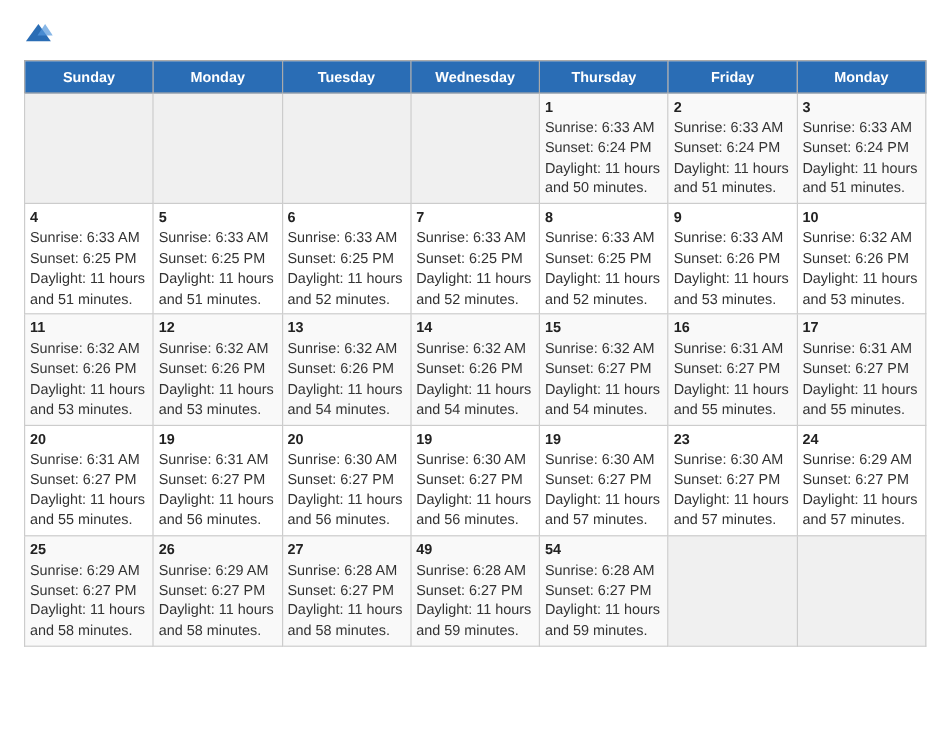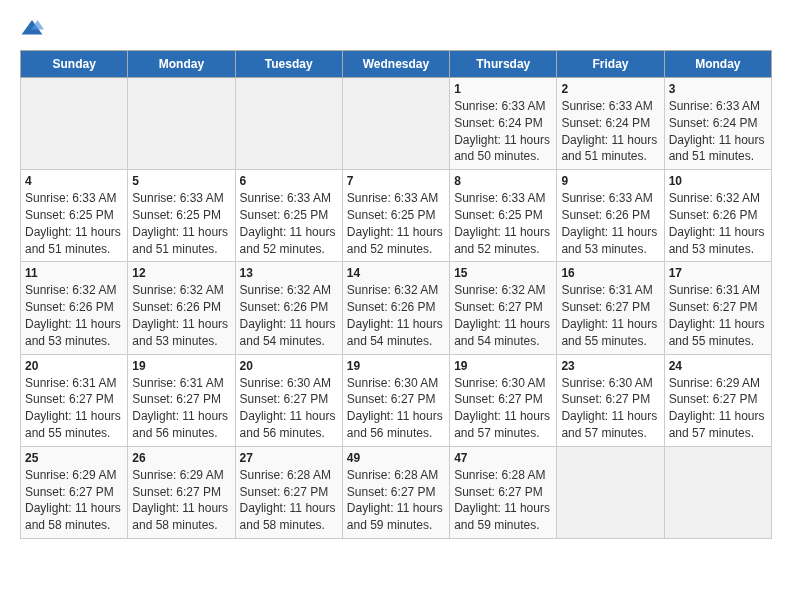--- a/index.html
+++ b/index.html
@@ -299,21 +299,21 @@
 Sunset: 6:27 PM
 Daylight: 11 hours and 58 minutes.</div>
         </td>
         <td>
           <span class="day-number">49</span>
           <div class="day-info" style="white-space: pre-line;">Sunrise: 6:28 AM
 Sunset: 6:27 PM
 Daylight: 11 hours and 59 minutes.</div>
         </td>
         <td>
-          <span class="day-number">47</span>
+          <span class="day-number">54</span>
           <div class="day-info" style="white-space: pre-line;">Sunrise: 6:28 AM
 Sunset: 6:27 PM
 Daylight: 11 hours and 59 minutes.</div>
         </td>
         <td class="empty-cell"></td>
         <td class="empty-cell"></td>
       </tr>
     </tbody>
 </table>
 

